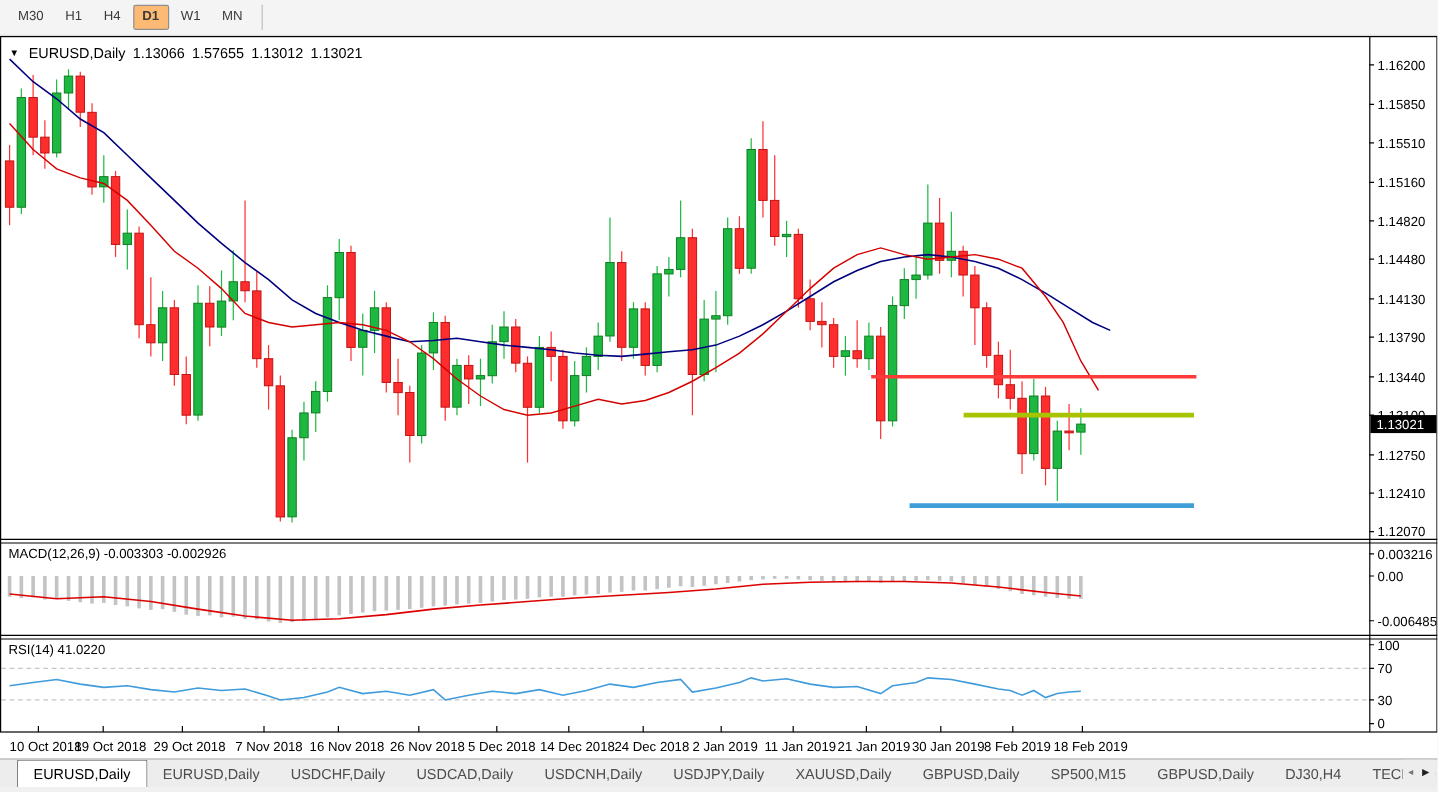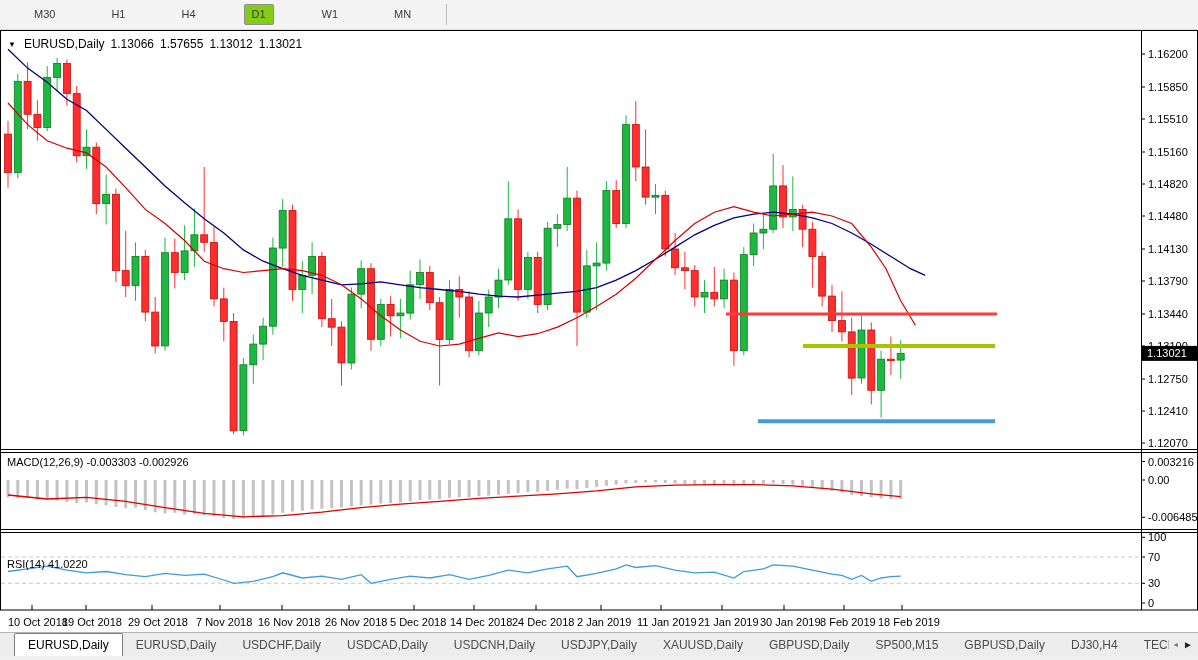--- a/index.html
+++ b/index.html
@@ -10,44 +10,44 @@
     font-family:"Liberation Sans", sans-serif;
     -webkit-font-smoothing:none;
   }
   
   .toolbar {
     height:30px; background:#f4f4f4;
     display:flex; align-items:center; padding-left:6px;
     border-bottom:1px solid #dcdcdc;
   }
   .tf-btn {
-    font-size:11px; color:#3a3a3a; padding:3px 7px; margin:0 20px;
+    font-size:11px; color:#3a3a3a; padding:3px 7px; margin:0 1px;
     min-width:28px; text-align:center;
     border:1px solid transparent; border-radius:2px;
     cursor:default; line-height:13px;
   }
-  .tf-btn.active { background:#84cc16; border-color:#8f8f8f; }
+  .tf-btn.active { background:#fdba74; border-color:#8f8f8f;font-weight:bold; }
   .tf-sep { width:1px; height:21px; background:#bfbfbf; margin:0 7px; }
   
   .chart-area {
     position:relative; width:1198px; height:602px; background:#ffffff;
   }
   .chart-area svg { position:absolute; left:0; top:0; }
   .chart-header {
     position:absolute; left:8px; top:7px;
     font-size:12px; color:#000; display:flex; align-items:center; gap:6px;
     white-space:nowrap;
   }
   .chart-header .dd-arrow { font-size:8px; color:#000; margin-right:2px; }
   .chart-header .vals { display:flex; gap:6px;text-align:right; }
   .panel-label {
     position:absolute; left:7px; font-size:11px; color:#000; white-space:nowrap;
   }
   .macd-label { top:426px; }
-  .rsi-label  { top:528px; }
+  .rsi-label  { top:506px; }
   
   .tabbar {
     height:24px; background:#ededed; border-top:1px solid #b5b5b5;
     display:flex; align-items:stretch; font-size:12px; color:#4d4d4d;
     overflow:hidden; position:relative;
   }
   .tab {
     display:flex; align-items:center; padding:0 13px; cursor:default;
     white-space:nowrap;
   }

